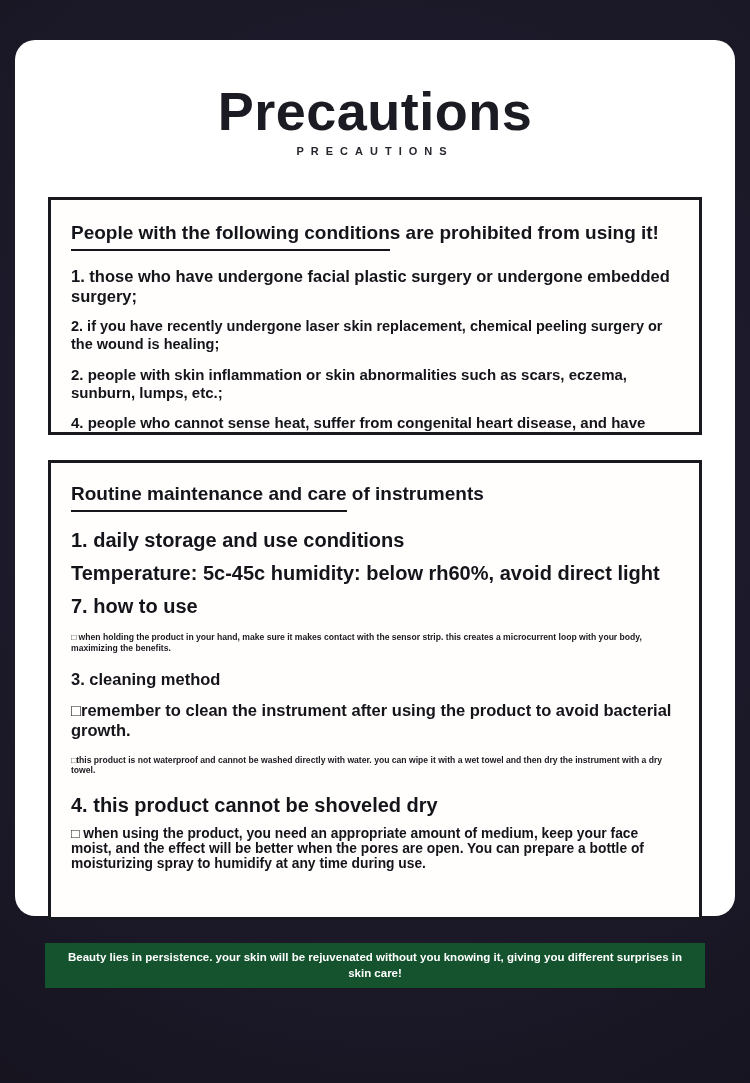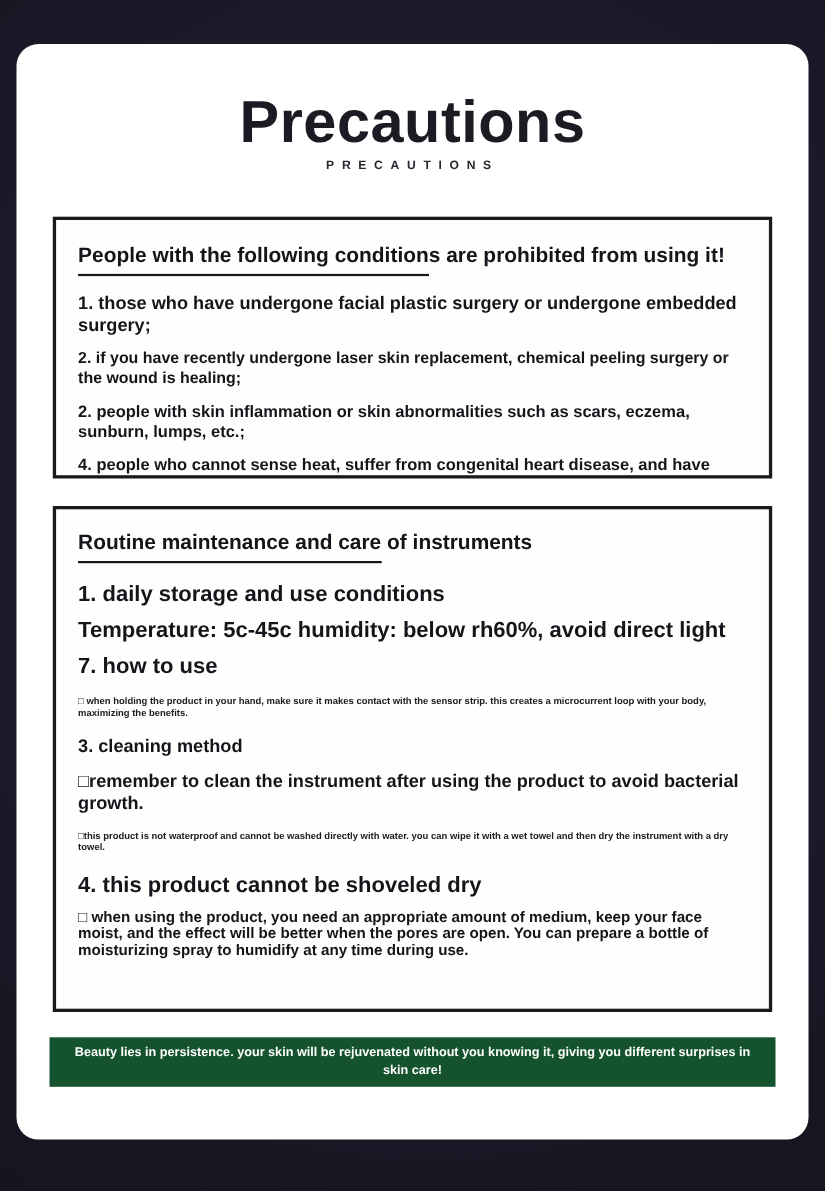--- a/index.html
+++ b/index.html
@@ -5,21 +5,21 @@
   * { margin:0; padding:0; box-sizing:border-box; }
   html,body { width:750px; height:1083px; }
   body { font-family:"Liberation Sans", sans-serif; overflow:hidden; }
 
   .page {
     position:relative; width:750px; height:1083px;
     background: radial-gradient(130% 95% at 52% 42%, #242036 0%, #1a1726 55%, #121017 100%);
   }
 
   .card {
-    position:absolute; left:15px; top:40px; width:720px; height:996px;
+    position:absolute; left:15px; top:40px; width:720px; height:876px;
     background:#ffffff; border-radius:20px;
   }
 
   .title {
     margin-top:44px; text-align:center;
     font-size:54px; font-weight:800; line-height:1;
     letter-spacing:0.5px; color:#1b1b23;
   }
   .subtitle {
     margin-top:7px; text-align:center;

